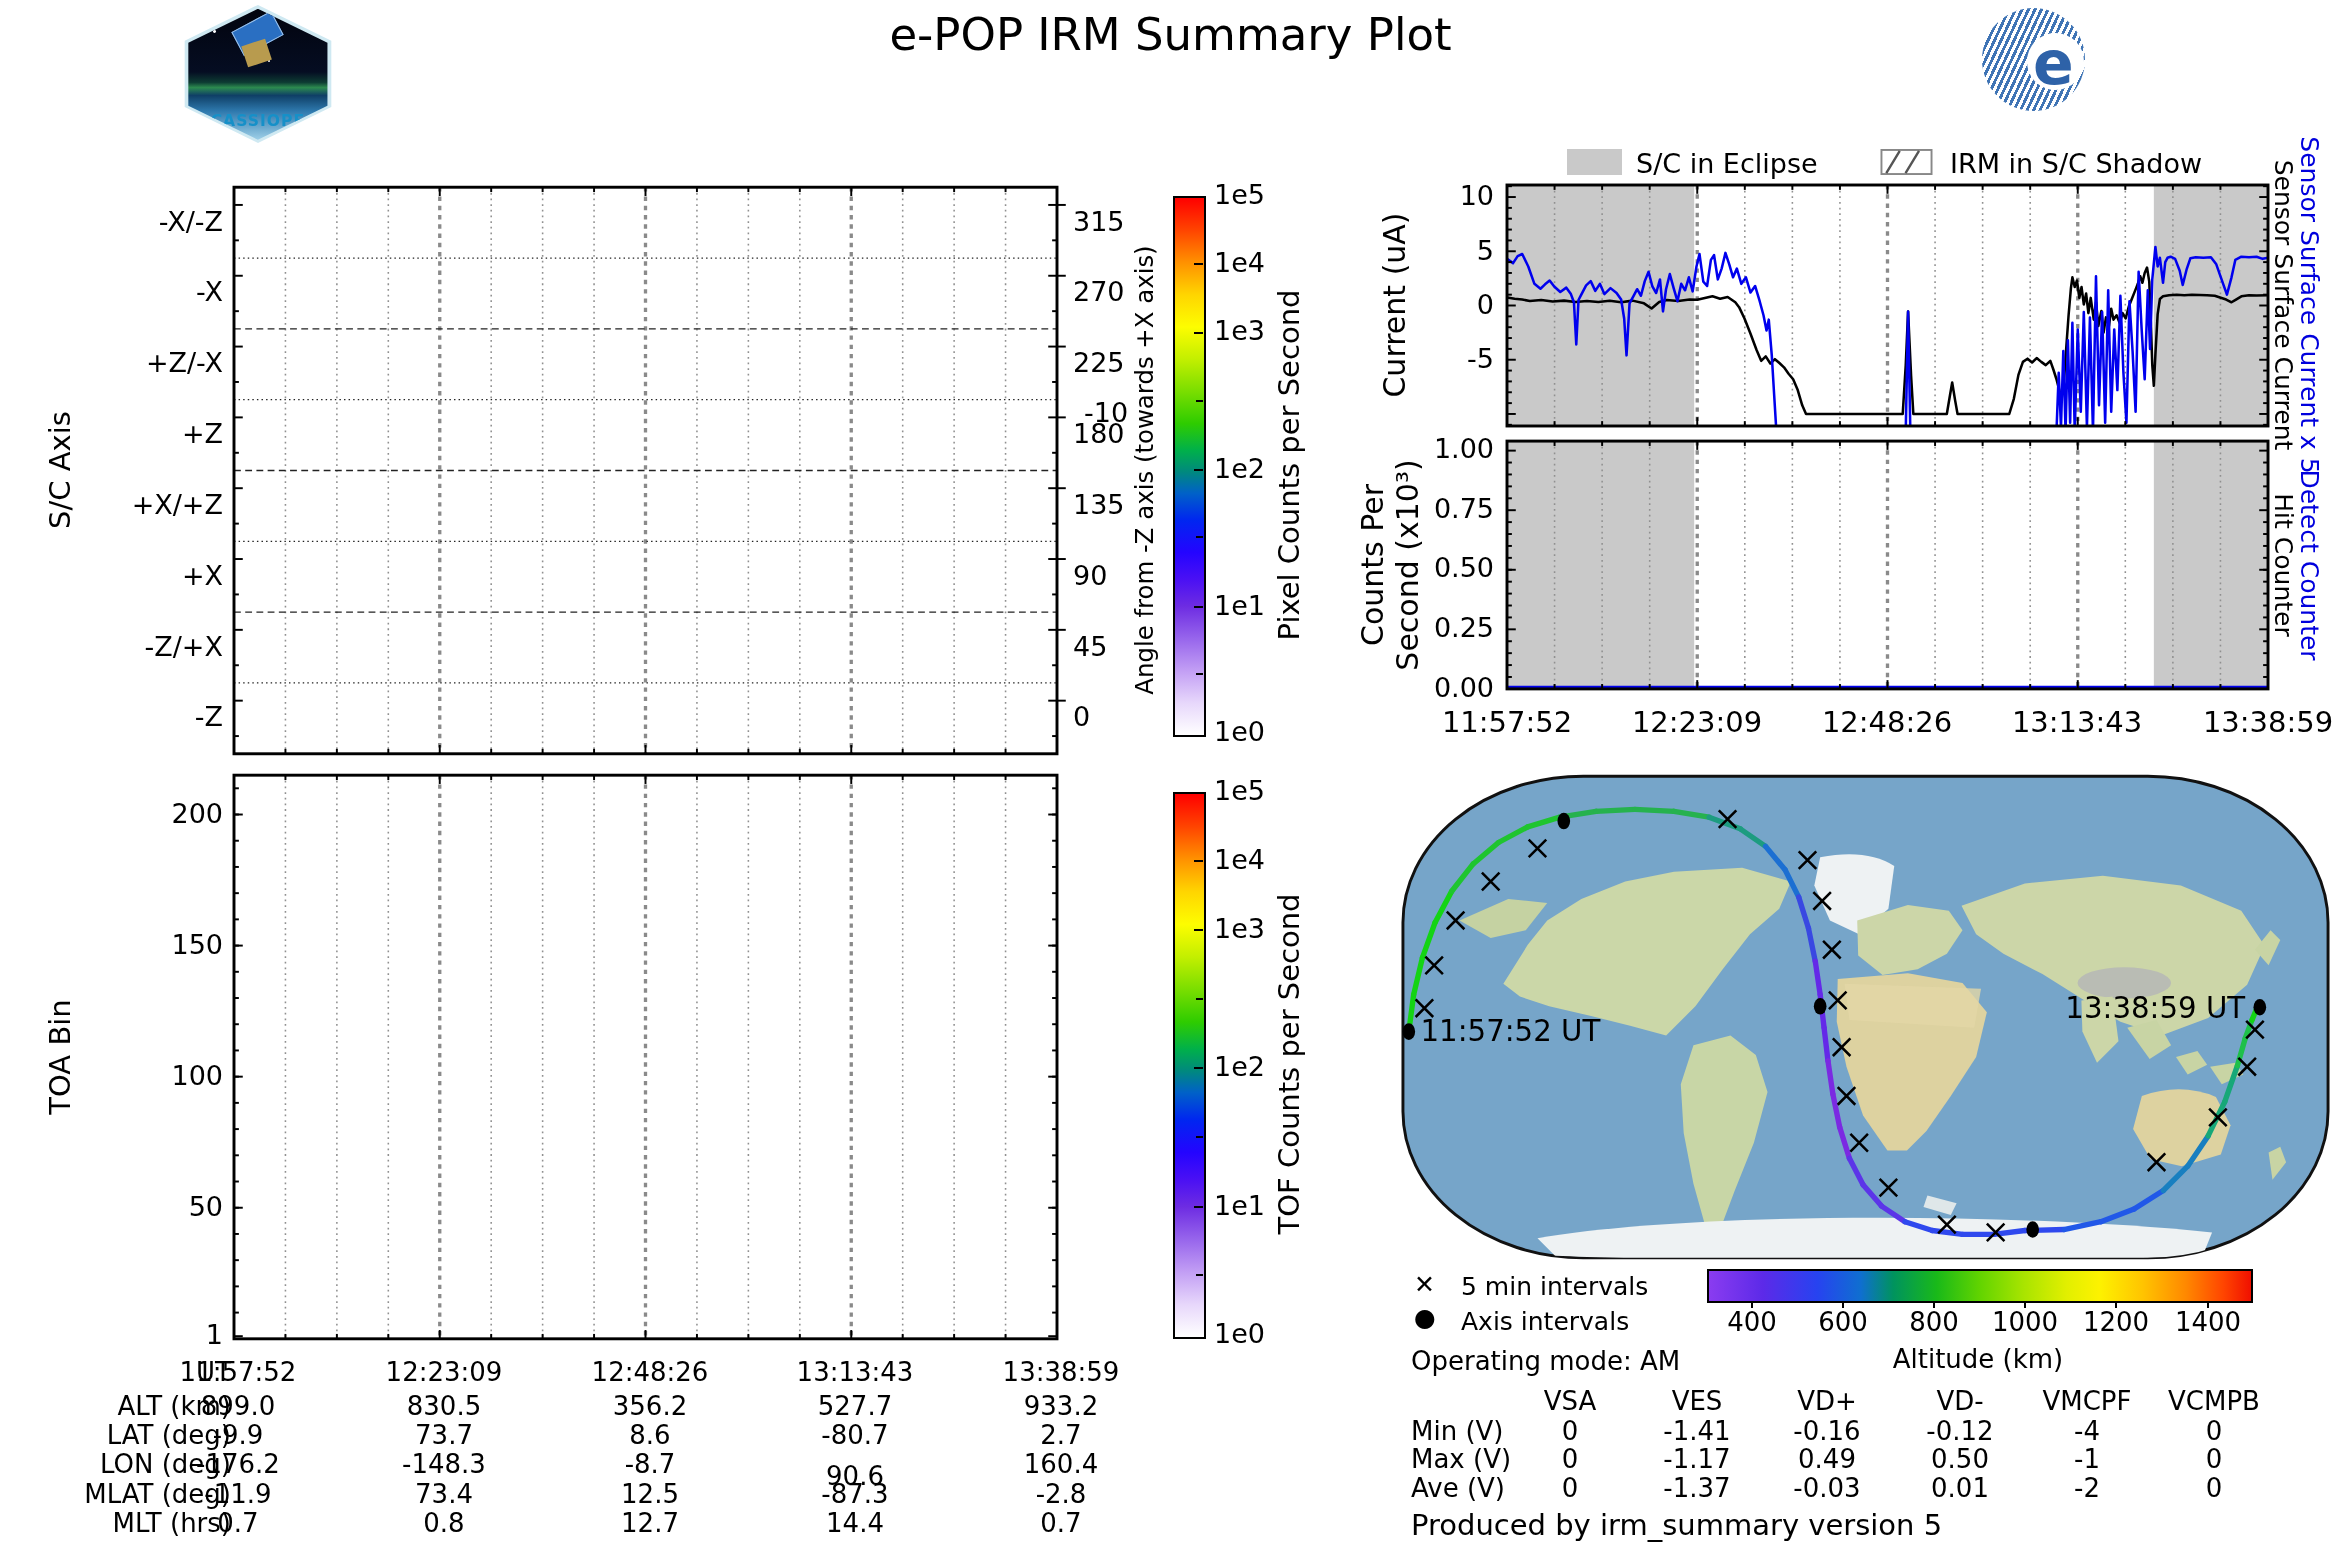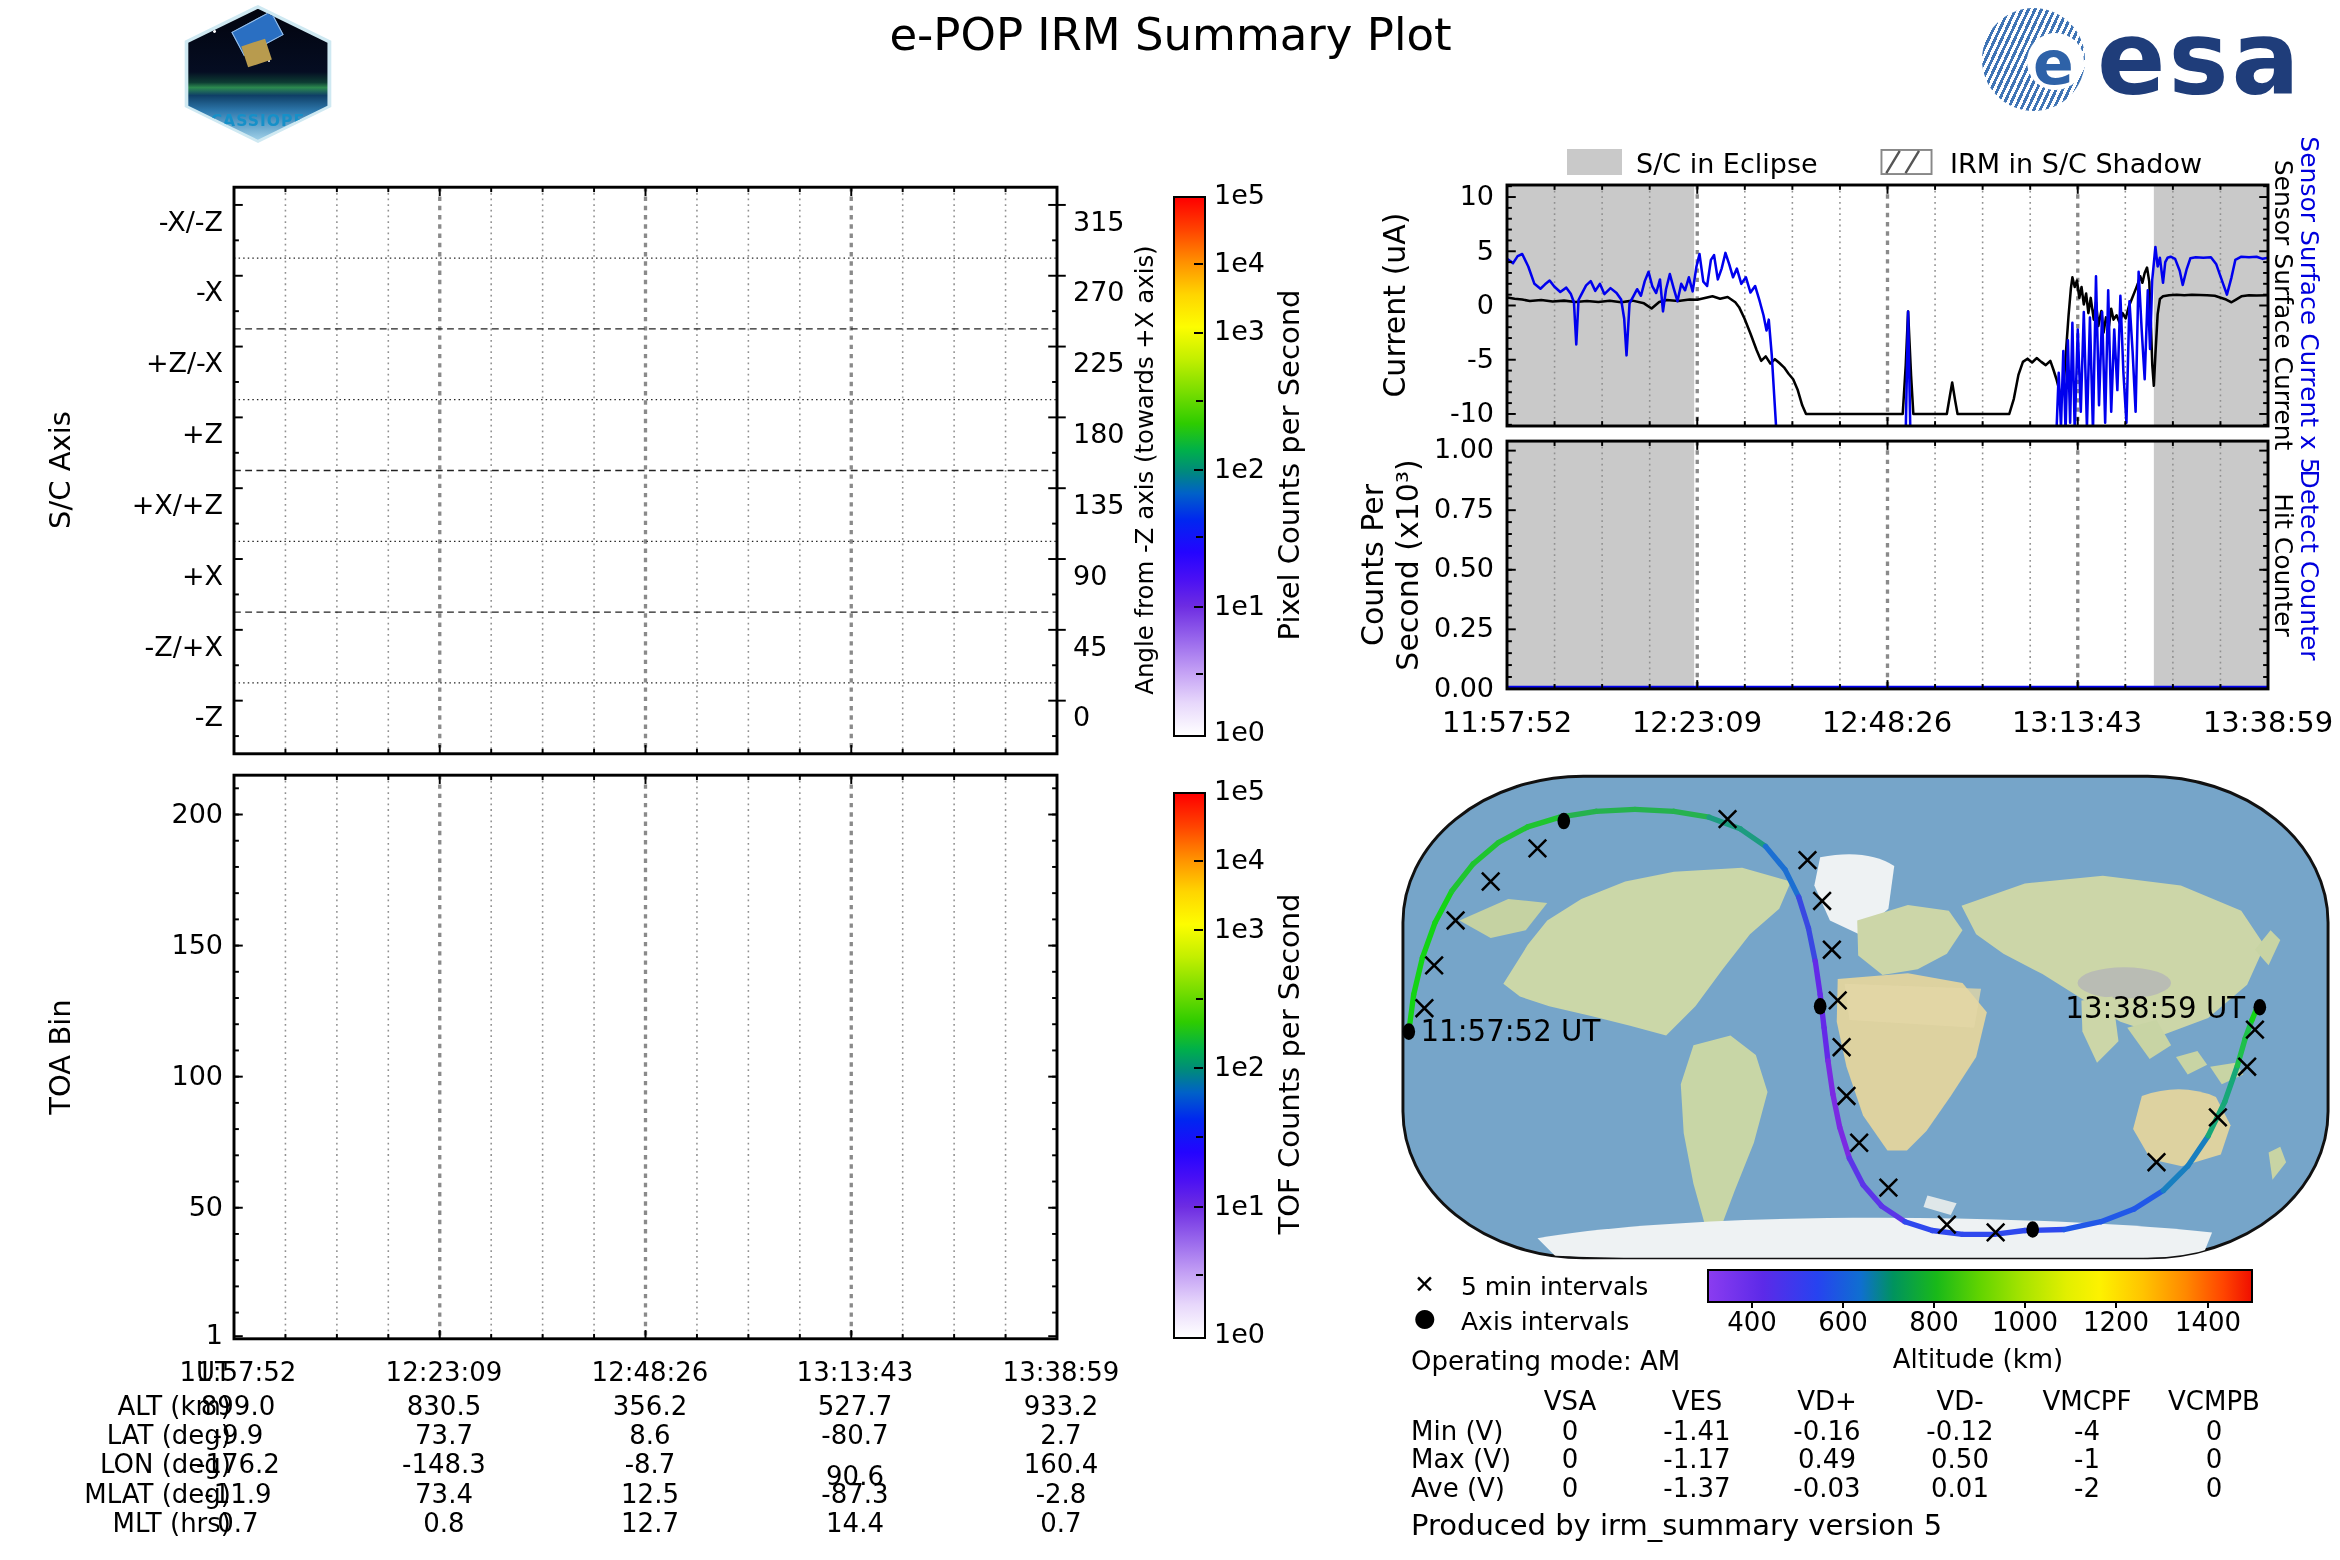--- a/index.html
+++ b/index.html
@@ -54,21 +54,20 @@
     </div>
   </div>
 
   <div class="abs title" style="left:683px;top:7.8px;width:975px;">e-POP IRM Summary Plot</div>
 
   <div class="esa">
     <div class="esa-ball">
       <div class="esa-cres"></div>
       <div class="esa-e">e</div>
     </div>
-    <div class="esa-word">esa</div>
   </div>
 
   <div id="gen" class="abs" style="left:0;top:0;width:2341px;height:1560px;">
       <svg width="823" height="567" style="position:absolute;left:234px;top:187px;overflow:visible" viewBox="0 0 844 581">
         <defs>
           <clipPath id="sc-axis-plot-clip">
             <rect x="0" y="0" width="844" height="581"></rect>
           </clipPath>
         </defs>
         <line x1="52.75" y1="0" x2="52.75" y2="581" stroke="#909090" stroke-width="1.6" stroke-dasharray="1.8 4"></line>
@@ -482,21 +481,21 @@
           <line x1="780" y1="23.44699999999999" x2="775" y2="23.44699999999999"></line>
           <line x1="0" y1="1.2129999999999939" x2="5" y2="1.2129999999999939"></line>
           <line x1="780" y1="1.2129999999999939" x2="775" y2="1.2129999999999939"></line>
         </g>
         <rect x="0" y="0" width="780" height="247" fill="none" stroke="#000" stroke-width="3"></rect>
       </svg>
       <div class="abs" style="font-size: 27px; color: rgb(0, 0, 0); white-space: nowrap; line-height: 1; top: 182px; left: 1084px; width: 410px; text-align: right;">10</div>
       <div class="abs" style="font-size: 27px; color: rgb(0, 0, 0); white-space: nowrap; line-height: 1; top: 237px; left: 1084px; width: 410px; text-align: right;">5</div>
       <div class="abs" style="font-size: 27px; color: rgb(0, 0, 0); white-space: nowrap; line-height: 1; top: 291px; left: 1084px; width: 410px; text-align: right;">0</div>
       <div class="abs" style="font-size: 27px; color: rgb(0, 0, 0); white-space: nowrap; line-height: 1; top: 345px; left: 1084px; width: 410px; text-align: right;">-5</div>
-      <div class="abs" style="font-size: 27px; color: rgb(0, 0, 0); white-space: nowrap; line-height: 1; top: 399px; left: 1084px; width: 410px; text-align: right;">-10</div>
+      <div class="abs" style="font-size: 27px; color: rgb(0, 0, 0); white-space: nowrap; line-height: 1; top: 399px; left: 1084px; width: 410px; ">-10</div>
       <div class="abs" style="font-size: 30px; color: rgb(0, 0, 0); white-space: nowrap; line-height: 1; left: 1395px; top: 305px; transform: translate(-50%, -50%) rotate(-90deg);">Current (uA)</div>
       <div class="abs" style="font-size: 25px; color: rgb(0, 0, 221); white-space: nowrap; line-height: 1; left: 2309px; top: 305px; transform: translate(-50%, -50%) rotate(90deg);">Sensor Surface Current x 5</div>
       <div class="abs" style="font-size: 25px; color: rgb(0, 0, 0); white-space: nowrap; line-height: 1; left: 2283px; top: 305px; transform: translate(-50%, -50%) rotate(90deg);">Sensor Surface Current</div>
       <svg width="761" height="248" style="position:absolute;left:1507px;top:441px;overflow:visible" viewBox="0 0 780 254">
         <defs>
           <clipPath id="counts-plot-clip">
             <rect x="0" y="0" width="780" height="254"></rect>
           </clipPath>
         </defs>
         <rect x="0" y="0" width="191.88" height="254" fill="#c9c9c9"></rect>

